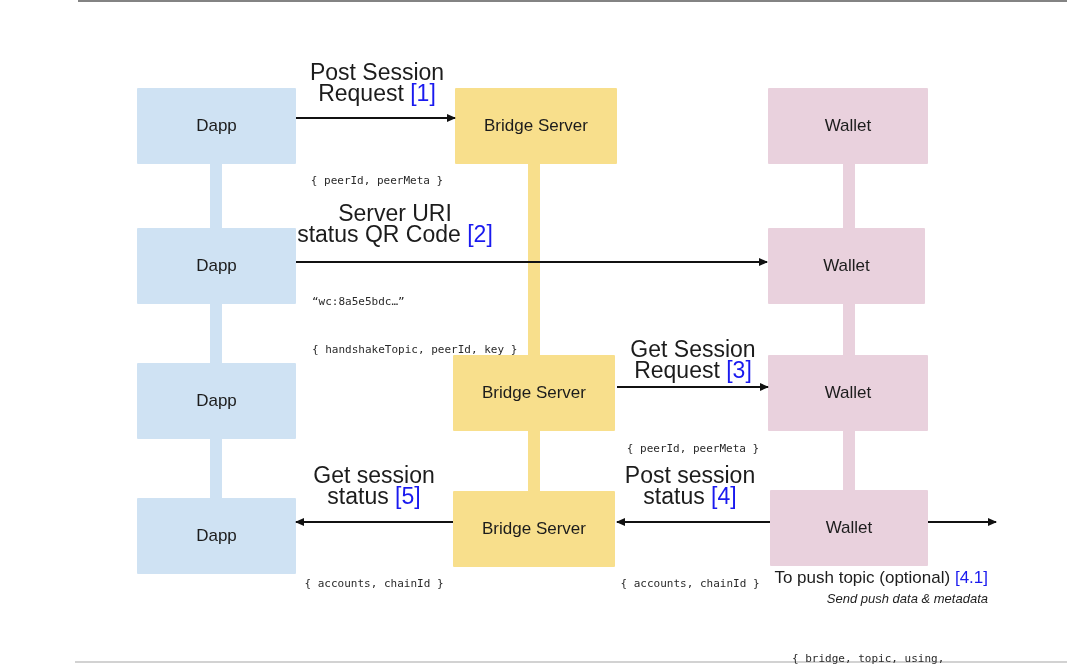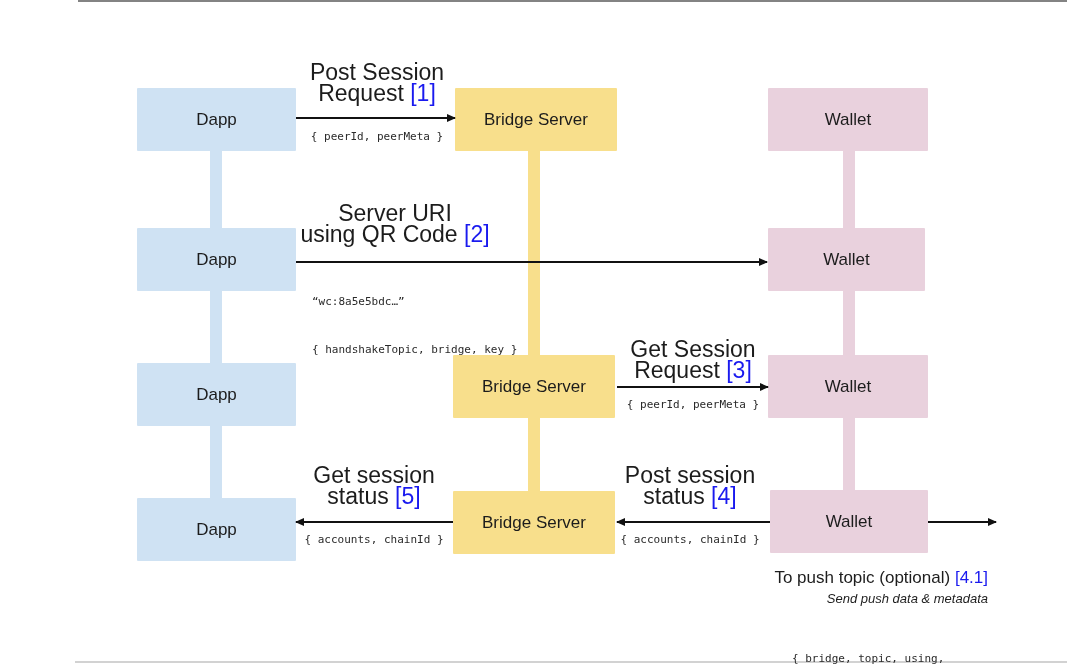--- a/index.html
+++ b/index.html
@@ -7,36 +7,36 @@
     position:relative;
     width:1067px;height:667px;
     background:#ffffff;
     overflow:hidden;
     font-family:"Liberation Sans", sans-serif;
     color:#1d1d1d;
   }
   .edge-line{position:absolute;}
   .lifeline{position:absolute;width:12px;z-index:0;}
   .box{
-    position:absolute;height:63px;z-index:1;
+    position:absolute;height:76px;z-index:1;
     display:flex;align-items:center;justify-content:center;
     font-size:17px;color:#1c1c1c;border-radius:1px;
   }
   .steplabel{
     position:absolute;z-index:2;text-align:center;
     font-size:23px;line-height:21px;color:#1c1c1c;
   }
   .ref{color:var(--ref,#1a1aef);}
   .mono{
     position:absolute;z-index:2;
     font-family:"DejaVu Sans Mono", monospace;
     font-size:11px;line-height:16px;color:#2a2a2a;
     white-space:pre;
   }
-  .mono.center{text-align:center;line-height:14px;}
+  .mono.center{text-align:center;line-height:14px;margin-top:44px;}
   .arrow{position:absolute;height:1.5px;background:#111;z-index:2;}
   .arrow .head{
     position:absolute;top:50%;transform:translateY(-50%);
     width:0;height:0;border-top:4px solid transparent;border-bottom:4px solid transparent;
   }
   .arrow .head.right{right:-1px;border-left:9px solid #111;}
   .arrow .head.left{left:-1px;border-right:9px solid #111;}
   .push-line1{position:absolute;right:79px;top:568px;font-size:17px;text-align:right;z-index:2;}
   .push-line2{position:absolute;right:79px;top:591px;font-size:13px;font-style:italic;text-align:right;z-index:2;}
   .push-mono{left:792px;top:624px;line-height:14px;}
@@ -72,28 +72,28 @@
     <div><span>Post Session</span></div>
     <div><span>Request</span> <span class="ref">[1]</span></div>
   </div>
   <div class="arrow" style="left:296px;top:117px;width:159px;">
       <i class="head right"></i>
     </div>
   <div class="mono center" style="left:257px;top:130px;width:240px;">{ peerId, peerMeta }</div>
 
   <div class="steplabel" style="left:275px;top:203px;width:240px;">
     <div><span>Server URI</span></div>
-    <div><span>using QR Code</span> <span class="ref">[2]</span></div>
+    <div><span>status QR Code</span> <span class="ref">[2]</span></div>
   </div>
   <div class="arrow" style="left:296px;top:261px;width:471px;">
       <i class="head right"></i>
     </div>
   <div class="mono" style="left:312px;top:262px;">
     <div>“wc:8a5e5bdc…”</div>
-    <div>{ handshakeTopic, bridge, key }</div>
+    <div>{ handshakeTopic, peerId, key }</div>
   </div>
 
   <div class="steplabel" style="left:573px;top:339px;width:240px;">
     <div><span>Get Session</span></div>
     <div><span>Request</span> <span class="ref">[3]</span></div>
   </div>
   <div class="arrow" style="left:617px;top:386px;width:151px;">
       <i class="head right"></i>
     </div>
   <div class="mono center" style="left:573px;top:398px;width:240px;">{ peerId, peerMeta }</div>

